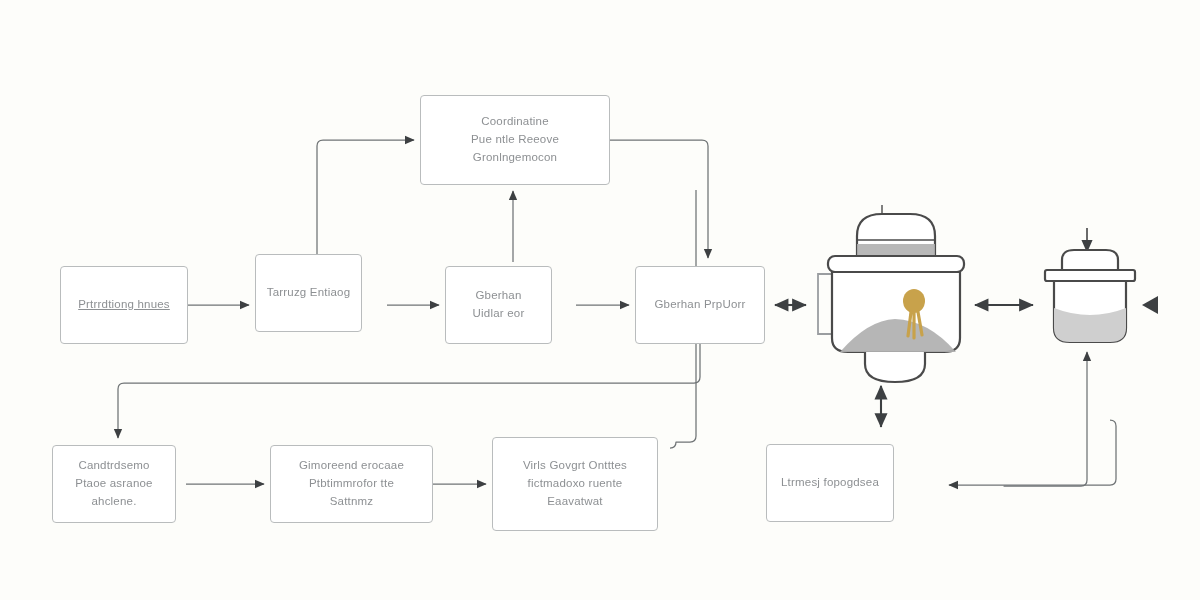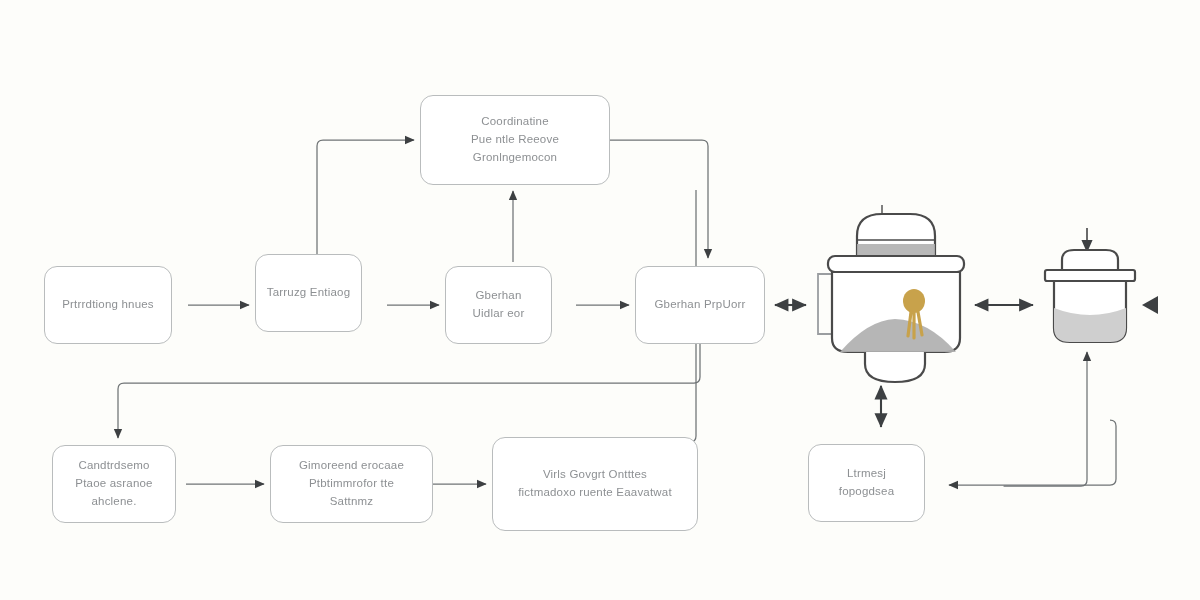--- a/index.html
+++ b/index.html
@@ -9,21 +9,21 @@
     font-family:"Liberation Sans", sans-serif;
     overflow:hidden;
     position:relative;
   }
   #canvas{position:absolute;left:0;top:0;width:1200px;height:600px;}
   .node{
     position:absolute;
     box-sizing:border-box;
     background:#ffffff;
     border:1.2px solid #b9bcbd;
-    border-radius:13px;
+    border-radius:4px;
     display:flex;
     align-items:center;
     justify-content:center;
     text-align:center;
     color:#8d9093;
     font-size:11.5px;
     line-height:1.55;
     letter-spacing:.2px;
     padding:12px 10px;
     filter:blur(0.55px);
@@ -127,21 +127,21 @@
     <path d="M14,33 L14,80 Q14,94 30,94 L70,94 Q86,94 86,80 L86,33 Z" fill="#ffffff" stroke="#4a4a4a" stroke-width="2.2"></path>
 
     <path d="M14,60 Q50,74 86,60 L86,80 Q86,94 70,94 L30,94 Q14,94 14,80 Z" fill="#cfcfcf"></path>
   </svg>
 </div>
 
 <div class="node" id="n-coordinating" style="left: 420px; top: 95px; width: 190px; height: 90px;">
   <span class="lbl">Coordinatine
 Pue ntle Reeove Gronlngemocon</span>
 </div>
-<div class="node" id="n-printing" style="left: 44px; top: 266px; width: 128px; height: 78px;">
+<div class="node" id="n-printing" style="left: 60px; top: 266px; width: 128px; height: 78px; text-decoration: underline;">
   <span class="lbl">Prtrrdtiong hnues</span>
 </div>
 <div class="node" id="n-forming" style="left: 255px; top: 254px; width: 107px; height: 78px;">
   <span class="lbl">Tarruzg Entiaog</span>
 </div>
 <div class="node" id="n-generation" style="left: 445px; top: 266px; width: 107px; height: 78px;">
   <span class="lbl">Gberhan
 Uidlar eor</span>
 </div>
 <div class="node" id="n-extruding" style="left: 635px; top: 266px; width: 130px; height: 78px;">
@@ -150,19 +150,19 @@
 <div class="node" id="n-candidate" style="left: 52px; top: 445px; width: 124px; height: 78px;">
   <span class="lbl">Candtrdsemo
 Ptaoe asranoe
 ahclene.</span>
 </div>
 <div class="node" id="n-government" style="left: 270px; top: 445px; width: 163px; height: 78px;">
   <span class="lbl">Gimoreend erocaae
 Ptbtimmrofor tte
 Sattnmz</span>
 </div>
-<div class="node" id="n-visual_quality" style="left: 492px; top: 437px; width: 206px; height: 94px;">
+<div class="node" id="n-visual_quality" style="left: 492px; top: 437px; width: 166px; height: 94px;">
   <span class="lbl">Virls Govgrt Ontttes
 fictmadoxo ruente Eaavatwat</span>
 </div>
-<div class="node" id="n-library" style="left: 808px; top: 444px; width: 117px; height: 78px;">
+<div class="node" id="n-library" style="left: 766px; top: 444px; width: 128px; height: 78px;">
   <span class="lbl">Ltrmesj fopogdsea</span>
 </div>
 
 </body></html>

